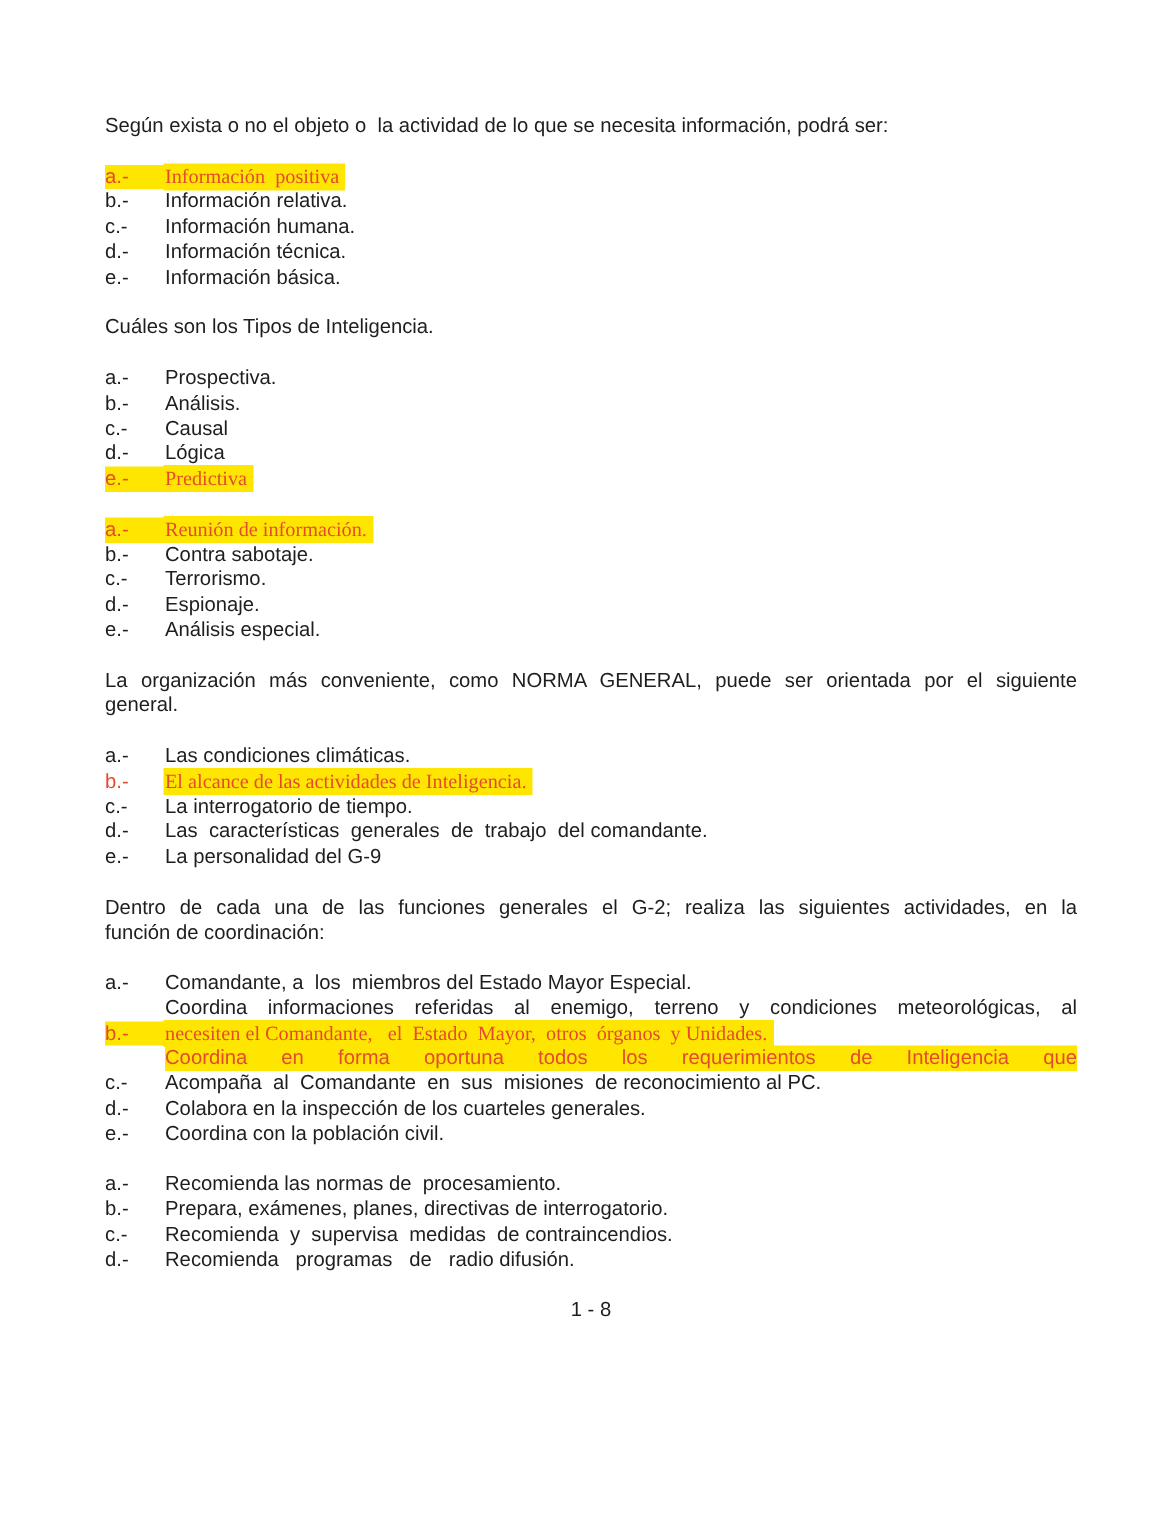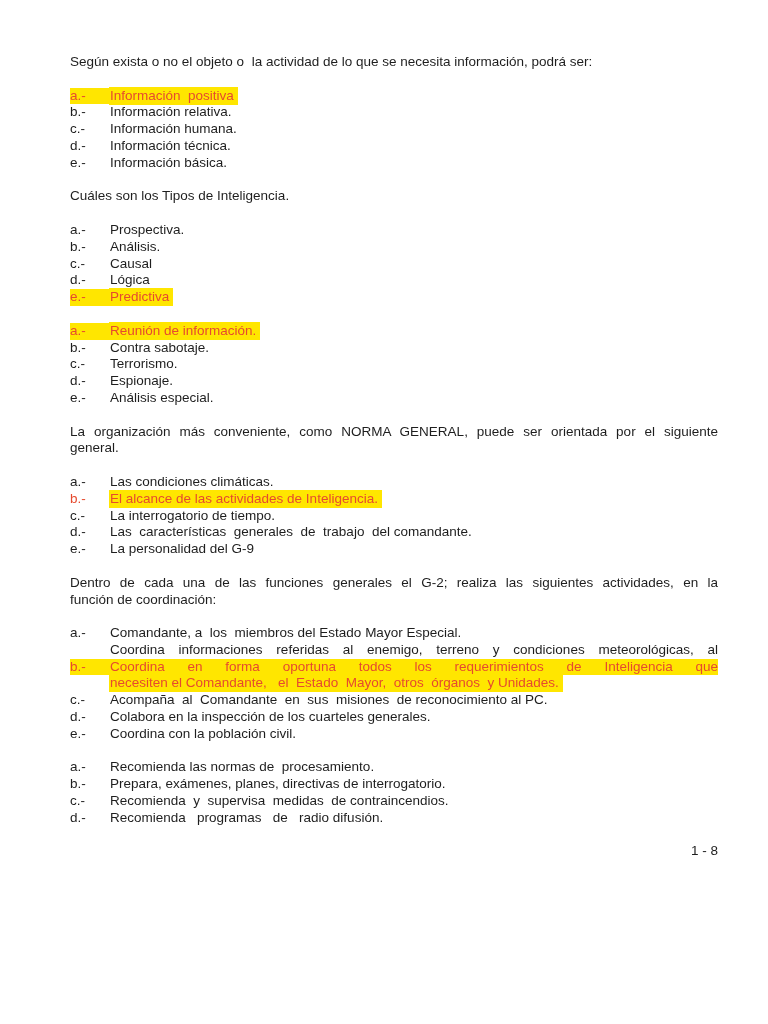--- a/index.html
+++ b/index.html
@@ -13,21 +13,21 @@
   .page {
     position: relative;
     width: 768px; height: 1024px;
     background: var(--page-bg, #fff);
     color: var(--text, #1e1e1e);
     font-size: 13.5px;
     line-height: 16.8px;
   }
   .content {
     position: absolute;
-    left: 70px; top: 54px;
+    left: 70px; top: 76px;
     width: 648px;
   }
   .question-block { margin-bottom: 16.8px; }
   .options.gap-top { margin-top: 16.8px; }
   .line {
     white-space: pre-wrap;
     min-height: 16.8px;
   }
   .just {
     text-align: justify;
@@ -41,23 +41,24 @@
     width: 40px;
     flex: 0 0 40px;
   }
   .option-text { flex: 1 1 auto; min-width: 0; }
   .red { color: var(--red, #e64a2e); }
   .hl-bg { background: var(--hl, #ffe600); }
   .hl {
     background: var(--hl, #ffe600);
     padding: 1px 4px 2px 1px;
     margin-left: -1px;
+    font-family: Liberation Serif, serif;
   }
   .footer {
-    text-align: right;
+    text-align: center;
     color: var(--text, #1e1e1e);
   }
 </style>
 </head>
 <body>
 
 <div class="page">
   <div class="content">
       <div class="question-block">
         <div class="question-prompt">
@@ -214,22 +215,22 @@
           <div class="option-row">
             <div class="option-label line">a.-</div>
             <div class="option-text">
               <div class="line">Comandante, a  los  miembros del Estado Mayor Especial.</div>
               <div class="line just">Coordina informaciones referidas al enemigo, terreno y condiciones meteorológicas, al</div>
             </div>
           </div>
           <div class="option-row">
             <div class="option-label line red hl-bg">b.-</div>
             <div class="option-text">
+              <div class="line red"><span class="hl">necesiten el Comandante,   el  Estado  Mayor,  otros  órganos  y Unidades.</span></div>
               <div class="line just red hl-bg">Coordina en forma oportuna todos los requerimientos de Inteligencia que</div>
-              <div class="line red"><span class="hl">necesiten el Comandante,   el  Estado  Mayor,  otros  órganos  y Unidades.</span></div>
             </div>
           </div>
           <div class="option-row">
             <div class="option-label line">c.-</div>
             <div class="option-text">
               <div class="line">Acompaña  al  Comandante  en  sus  misiones  de reconocimiento al PC.</div>
             </div>
           </div>
           <div class="option-row">
             <div class="option-label line">d.-</div>

